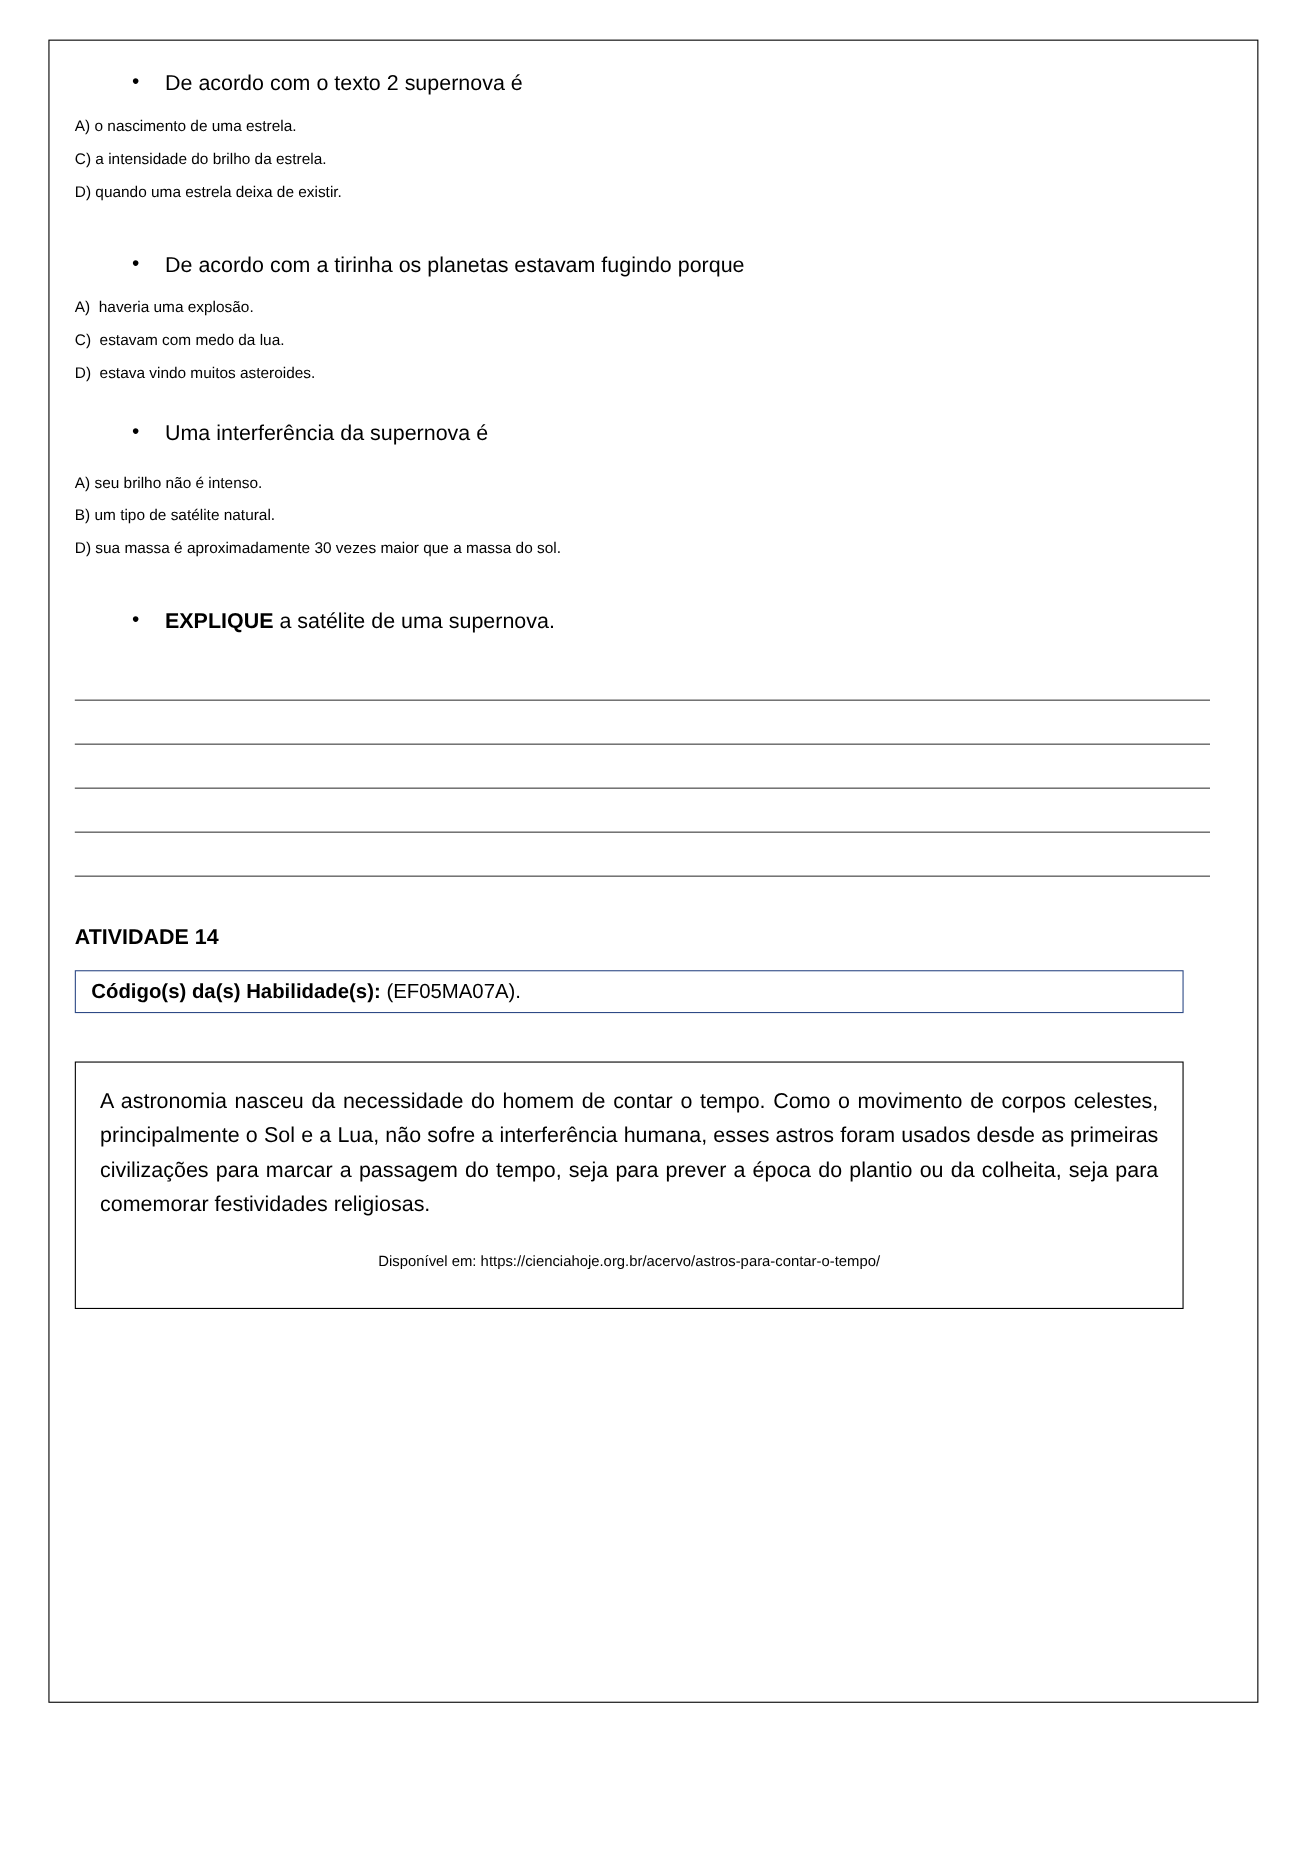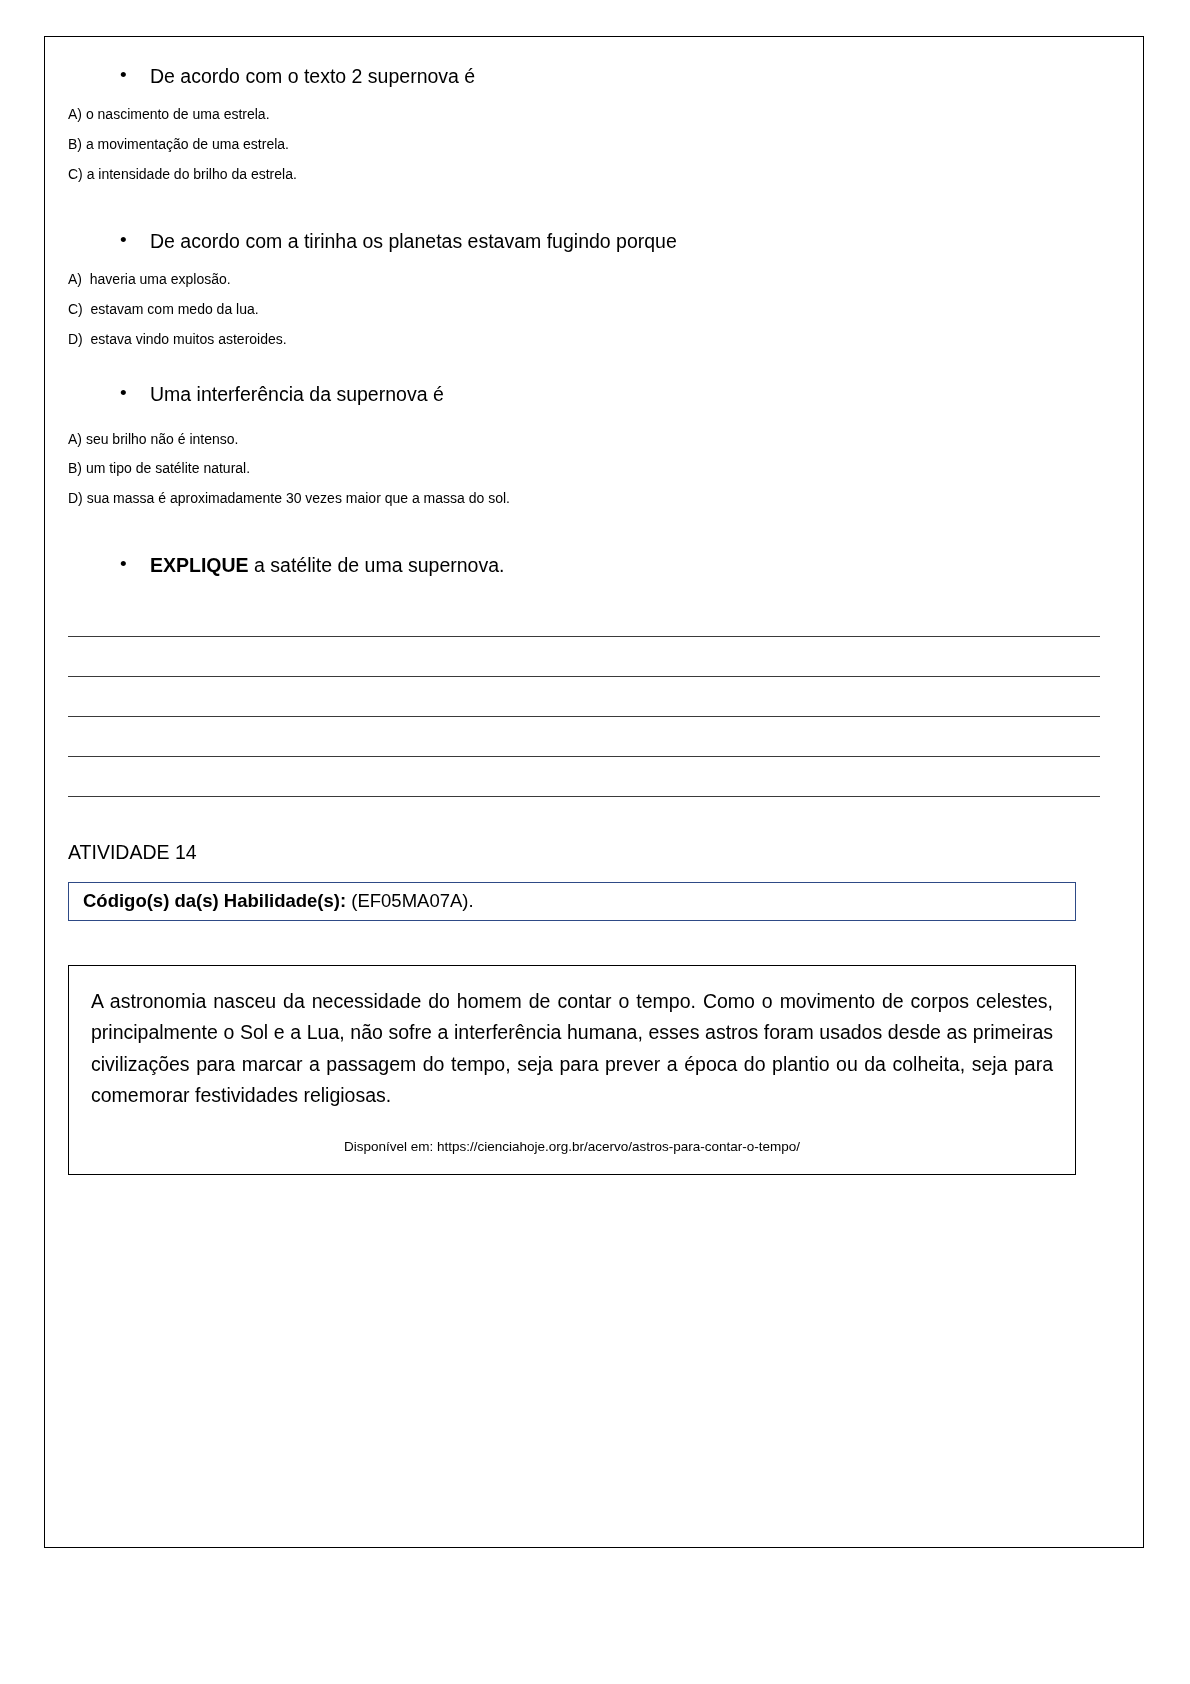--- a/index.html
+++ b/index.html
@@ -65,41 +65,41 @@
   .answer-lines {
     margin-top: 18px;
   }
   .answer-line {
     border-bottom: 1px solid #3a3a3a;
     height: 39px;
   }
 
   .activity-title {
     font-size: 19.5px;
-    font-weight: normal;
+    font-weight: bold;
     margin-top: 44px;
     margin-bottom: 0;
   }
 
   .skill-box {
     margin-top: 18px;
     border: 1px solid #2e4a86;
     box-sizing: border-box;
     width: 1008px;
     padding: 7px 10px 8px 14px;
     font-size: 18.5px;
   }
   .skill-box b { font-weight: bold; }
 
   .text-box {
     margin-top: 44px;
     border: 1px solid #000000;
     box-sizing: border-box;
     width: 1008px;
-    padding: 20px 22px 18px 22px;
+    padding: 20px 22px 33px 22px;
   }
   .text-box p {
     margin: 0;
     font-size: 19.5px;
     line-height: 1.62;
     text-align: justify;
   }
   .source {
     margin-top: 26px;
     text-align: center;
@@ -112,22 +112,22 @@
 
 <div class="page">
   <div class="content">
 
     <div class="q-bullet">
       <span class="dot">•</span>
       <span class="q-text">De acordo com o texto 2 supernova é</span>
     </div>
     <div class="alts">
       <div class="alt">A) o nascimento de uma estrela.</div>
-      <div class="alt">B) a movimentação de uma estrela.</div>
       <div class="alt">C) a intensidade do brilho da estrela.</div>
+      <div class="alt">D) quando uma estrela deixa de existir.</div>
     </div>
 
     <div class="spacer-lg"></div>
 
     <div class="q-bullet">
       <span class="dot">•</span>
       <span class="q-text">De acordo com a tirinha os planetas estavam fugindo porque</span>
     </div>
     <div class="alts">
       <div class="alt">A)  haveria uma explosão.</div>

